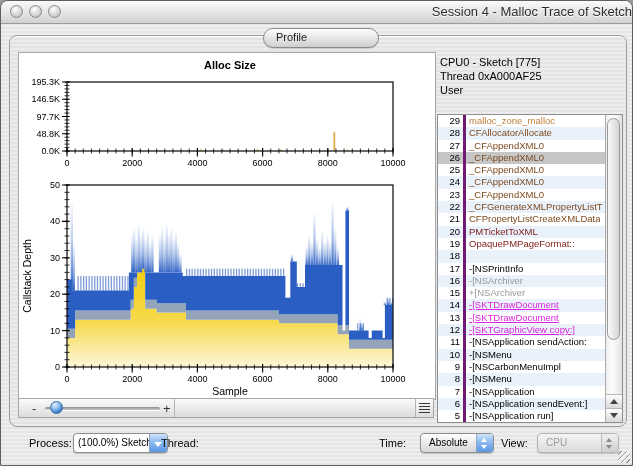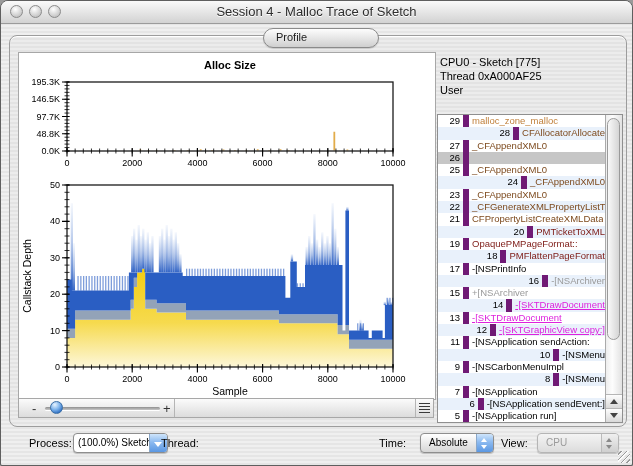--- a/index.html
+++ b/index.html
@@ -4,21 +4,21 @@
 <style>
   html,body{margin:0;padding:0;background:#9a9a9a;font-family:"Liberation Sans",sans-serif;}
   .window{position:relative;width:633px;height:466px;box-sizing:border-box;border:1px solid #5f5f5f;
     border-radius:8px 8px 2px 2px;overflow:hidden;
     background:repeating-linear-gradient(180deg,#efefef 0 2px,#e5e5e5 2px 4px);}
   
   .titlebar{position:absolute;left:0;top:0;width:100%;height:22px;
     background:linear-gradient(#fafafa,#d2d2d2);border-bottom:1px solid #9b9b9b;}
   .tl{position:absolute;top:4px;width:13px;height:13px;border-radius:50%;
     background:radial-gradient(circle at 40% 30%,#ffffff,#c9c9c9 70%,#b5b5b5);border:1px solid #8b8b8b;box-sizing:border-box;}
-  .title{position:absolute;top:3px;left:0;width:100%;text-align:center;font-size:13px;color:#2e2e2e;text-shadow:0 1px 0 #fff;}
+  .title{position:absolute;top:3px;left:0;width:100%;text-align:right;font-size:13px;color:#2e2e2e;text-shadow:0 1px 0 #fff;}
   
   .tabset{position:absolute;top:27px;left:262px;height:18px;display:flex;border:1px solid #8a8a8a;border-radius:10px;overflow:hidden;
     background:linear-gradient(#fdfdfd,#cfcfcf);box-shadow:0 1px 1px rgba(0,0,0,.15);gap:7px;}
   .tab{padding:2px 12px 0;font-size:11px;color:#1c1c1c;}
   .tab.sel{background:linear-gradient(#e6e6e6,#b9b9b9);border-left:1px solid #9a9a9a;margin-top:32px;}
   
   .groupbox{position:absolute;left:8px;top:34px;width:616px;height:390px;border:1px solid #9c9c9c;border-radius:8px;
     background:repeating-linear-gradient(180deg,#ececec 0 2px,#e3e3e3 2px 4px);box-shadow:inset 0 1px 0 #fff;}
   
   .canvas{position:absolute;left:17px;top:51px;width:416px;height:346px;background:#fff;border:1px solid #a7a7a7;box-sizing:content-box;}
@@ -35,23 +35,23 @@
     background:radial-gradient(circle at 35% 25%,#e8f4ff,#7db3ec 45%,#2f6fc2 80%);}
   .listicon-zone{position:relative;width:17px;height:100%;border-left:1px solid #b5b5b5;margin-left:auto;}
   .listicon{position:absolute;left:3px;top:4px;width:11px;height:10px;
     background:repeating-linear-gradient(#3a3a3a 0 1px,transparent 1px 3px);}
   
   .rpanel{position:absolute;left:436px;top:51px;width:160px;height:372px;}
   .rhead{font-size:11px;color:#000;line-height:14px;padding:3px 0 0 3px;}
   .rlist{position:absolute;left:0;top:62px;width:186px;height:309px;border:1px solid #8f8f8f;background:#fff;box-sizing:border-box;display:flex;}
   .rows{width:167px;overflow:hidden;}
   .srow{display:flex;height:12.3px;line-height:12.5px;font-size:9.5px;white-space:nowrap;}
-  .srow.alt{background:#e9f1fb;justify-content:flex-end;}
-  .srow.sel{background:#c6c6c6;flex-direction:column;}
-  .snum{width:22px;text-align:right;padding-right:3px;border-right:6px solid #701a75;color:#000;flex:none;}
+  .srow.alt{background:#e9f1fb;}
+  .srow.sel{background:#c6c6c6;}
+  .snum{width:22px;text-align:right;padding-right:3px;border-right:3px solid #701a75;color:#000;flex:none;}
   .slbl{padding-left:3px;overflow:hidden;}
   .scrollcol{position:relative;width:17px;border-left:1px solid #aaa;background:linear-gradient(90deg,#eee,#fdfdfd 40%,#e2e2e2);box-sizing:border-box;}
   .sthumb{position:absolute;left:1px;top:3px;width:13px;height:222px;border:1px solid #9a9a9a;border-radius:7px;box-sizing:border-box;
     background:linear-gradient(90deg,#f9f9f9,#d5d5d5);}
   .sarrows{position:absolute;left:0;bottom:0;width:100%;}
   .sarrow{position:relative;height:13px;border-top:1px solid #b5b5b5;background:linear-gradient(#fdfdfd,#d9d9d9);}
   .sarrow i{position:absolute;left:4px;width:0;height:0;border-left:4px solid transparent;border-right:4px solid transparent;}
   .sarrow.up i{top:4px;border-bottom:5px solid #444;}
   .sarrow.down i{top:4px;border-top:5px solid #444;}
   
@@ -478,21 +478,20 @@
           <div class="srow alt">
             <span class="snum">20</span>
             <span class="slbl" style="color: rgb(125, 26, 21);">PMTicketToXML</span>
           </div>
           <div class="srow">
             <span class="snum">19</span>
             <span class="slbl" style="color: rgb(125, 26, 21);">OpaquePMPageFormat::</span>
           </div>
           <div class="srow alt">
             <span class="snum">18</span>
-            <span class="slbl" style="color: rgb(125, 26, 21);">PMFlattenPageFormat</span>
           </div>
           <div class="srow">
             <span class="snum">17</span>
             <span class="slbl" style="color: rgb(0, 0, 0);">-[NSPrintInfo</span>
           </div>
           <div class="srow alt">
             <span class="snum">16</span>
             <span class="slbl" style="color: rgb(154, 154, 154);">-[NSArchiver</span>
           </div>
           <div class="srow">

